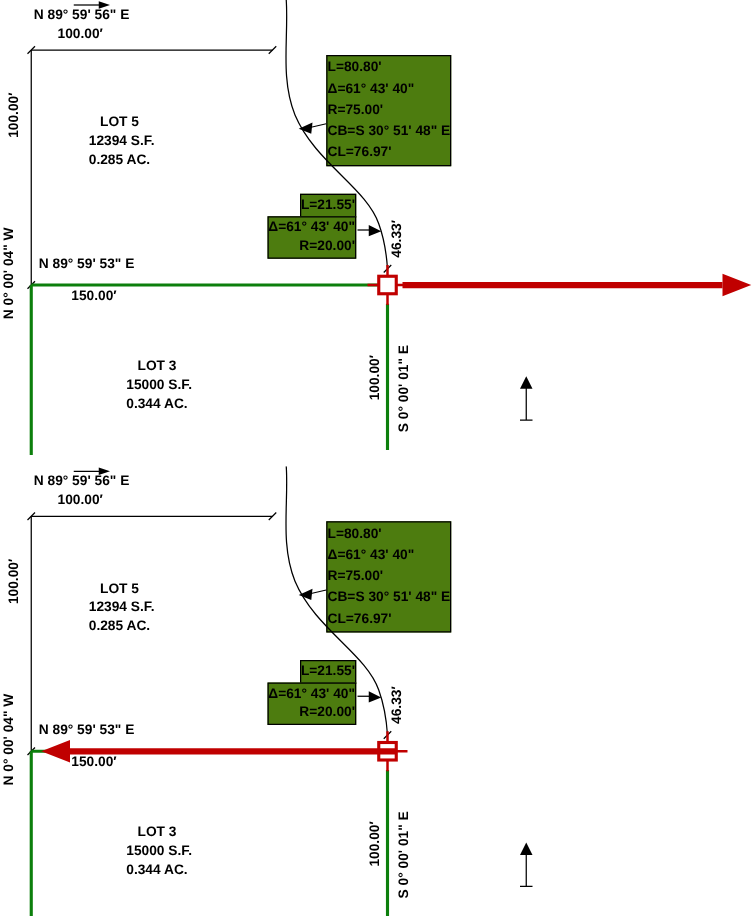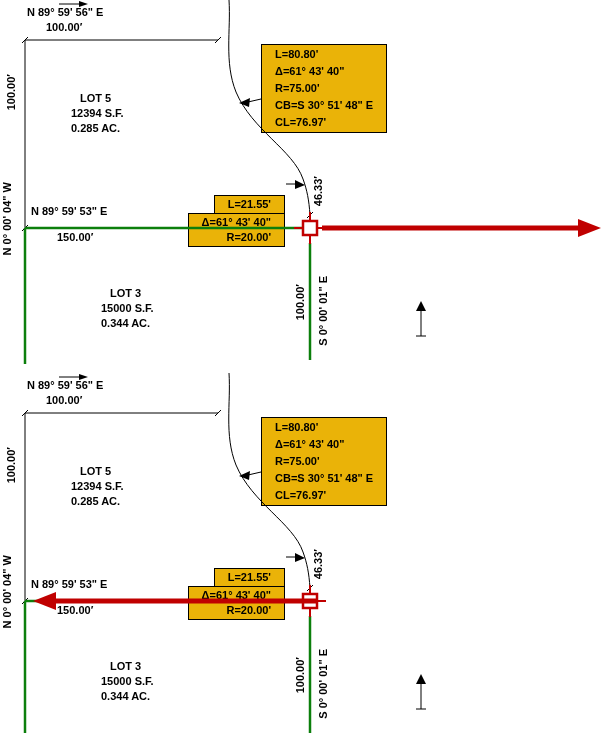--- a/index.html
+++ b/index.html
@@ -4,23 +4,23 @@
 <style>
   html,body{margin:0;padding:0;background:#fff;}
   #canvas{position:relative;width:604px;height:733px;background:#fff;overflow:hidden;
           font-family:"Liberation Sans",sans-serif;}
   .panel{position:absolute;left:0;width:604px;height:367px;}
   .layer{position:absolute;left:0;top:0;width:604px;height:367px;}
   .lbl{position:absolute;font:bold 11px "Liberation Sans",sans-serif;color:#000;
        white-space:nowrap;line-height:13px;}
   .vtext{writing-mode:vertical-rl;transform:rotate(180deg);}
   .u{}
-  .callout{position:absolute;border:1px solid #000;background:#eab308;padding:1px 13px;
+  .callout{position:absolute;border:1px solid #000;background:#4d7c0f;padding:1px 0;
            font:bold 11px "Liberation Sans",sans-serif;line-height:17px;white-space:nowrap;color:#000;}
-  .callout-stack{position:absolute;display:flex;flex-direction:column;align-items:flex-end;margin-top:40px;}
+  .callout-stack{position:absolute;display:flex;flex-direction:column;align-items:flex-end;}
   .callout-stack .callout{position:static;text-align:right;line-height:15px;}
   .callout-stack .cs2{margin-top:-1px;}
   .panel[data-dir="right"] .arrow-west{display:none;}
   .panel[data-dir="left"]  .arrow-east{display:none;}
 </style>
 </head>
 <body>
 
 <div id="canvas">
 

